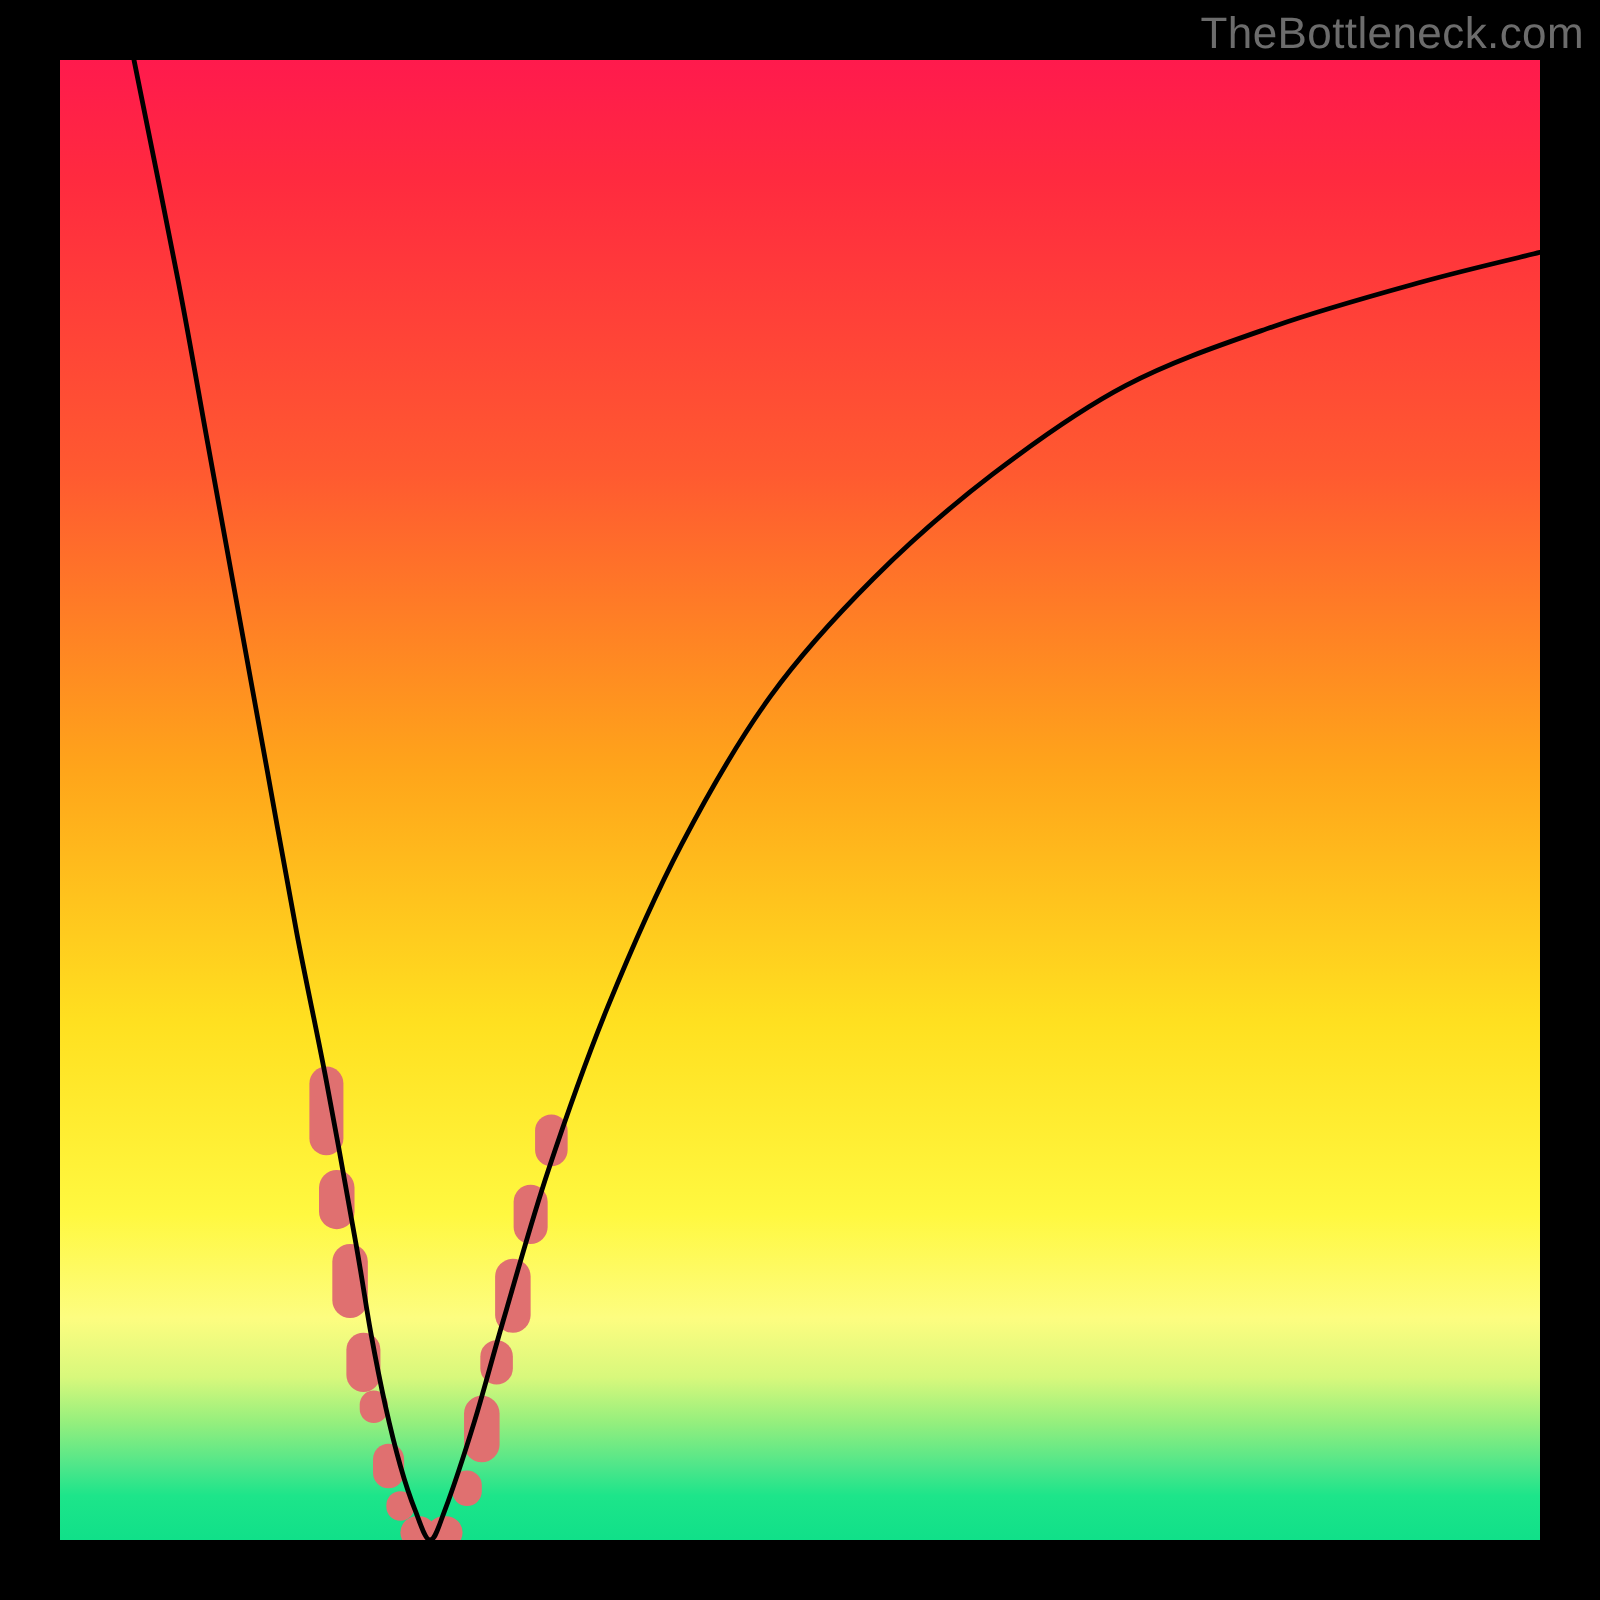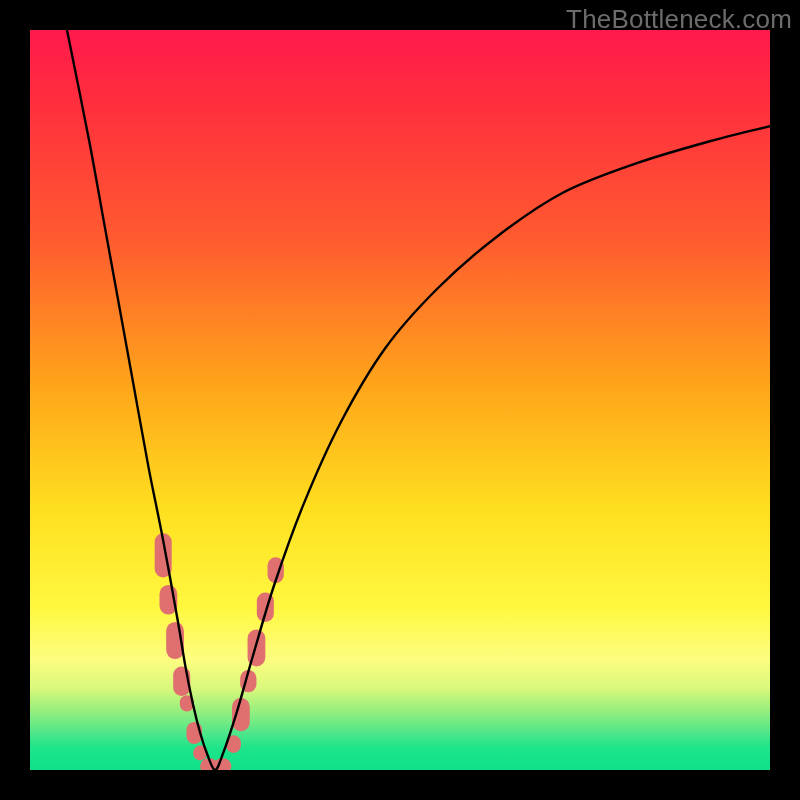--- a/index.html
+++ b/index.html
@@ -47,21 +47,21 @@
       #4fe68a 95%,
       #1de58a 97%,
       #10e089 100%
     );
   }
   .watermark {
     position: absolute;
     top: 4px;
     right: 8px;
     color: #6c6c6c;
-    font-size: 26px;
+    font-size: 22px;
     font-weight: 500;
     letter-spacing: 0.2px;
     user-select: none;
     text-align: center;
   }
   svg.curve {
     position: absolute;
     left: 0;
     top: 0;
     width: 740px;

